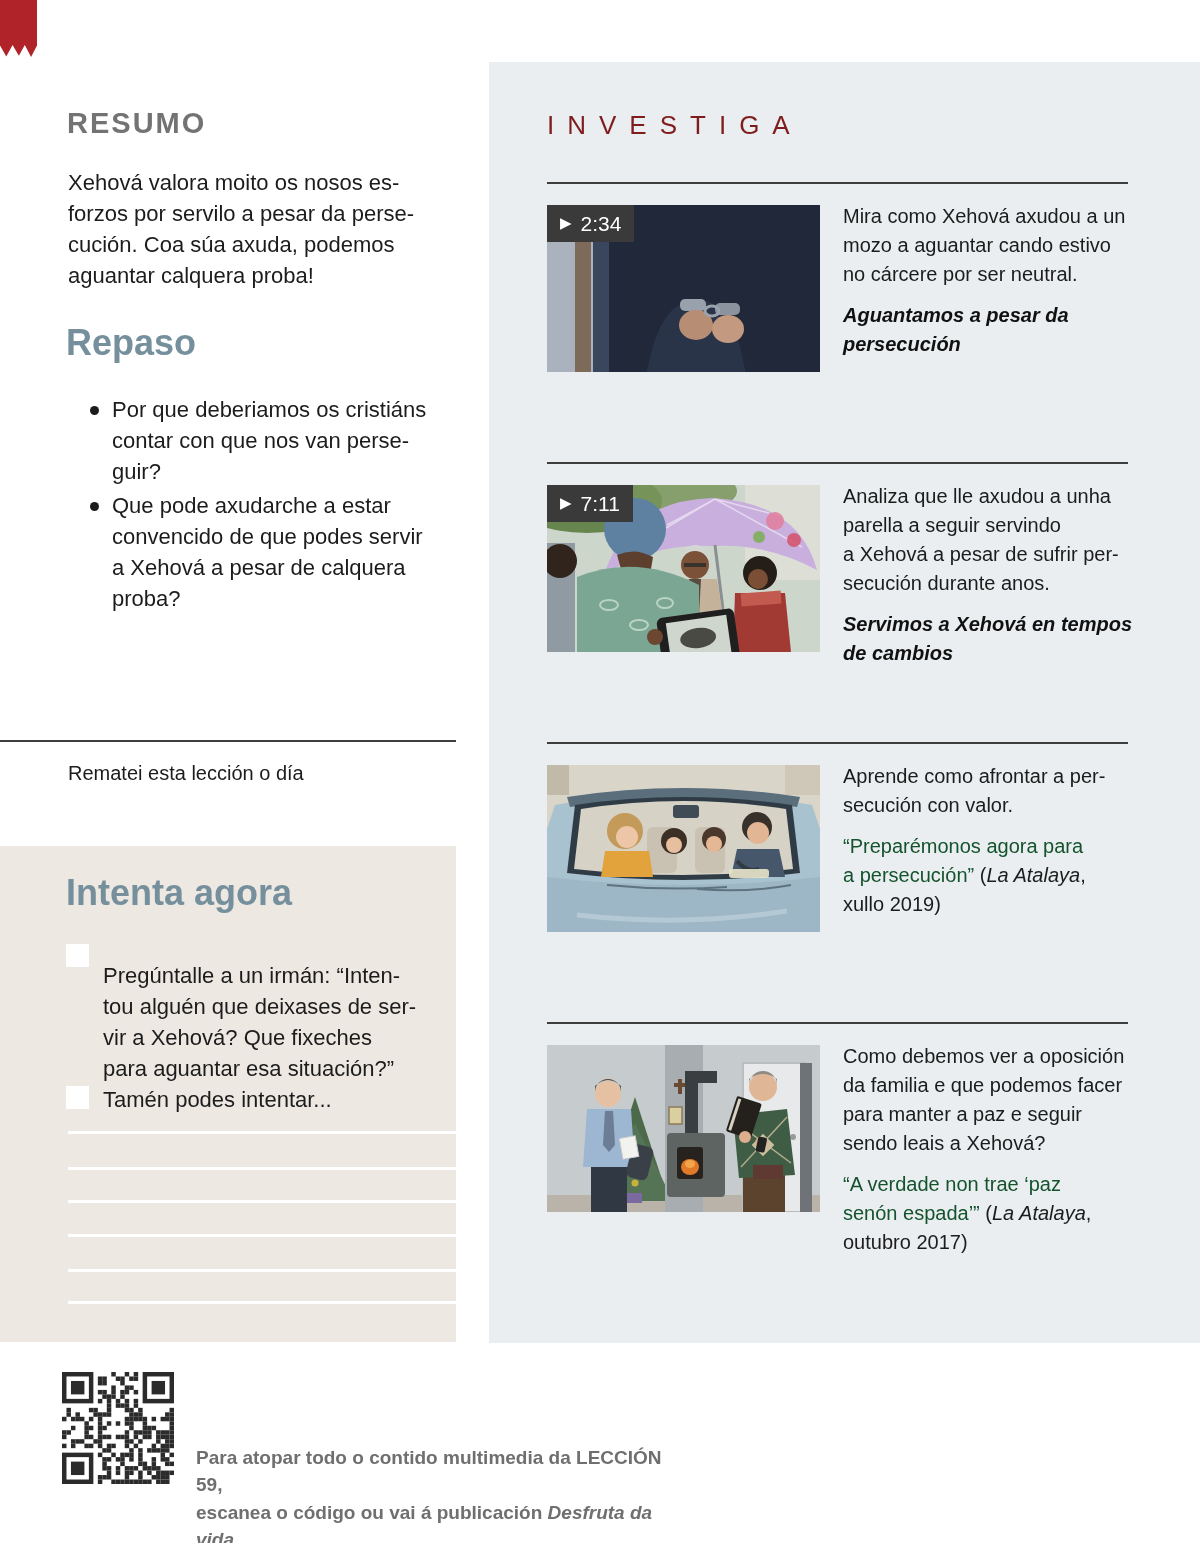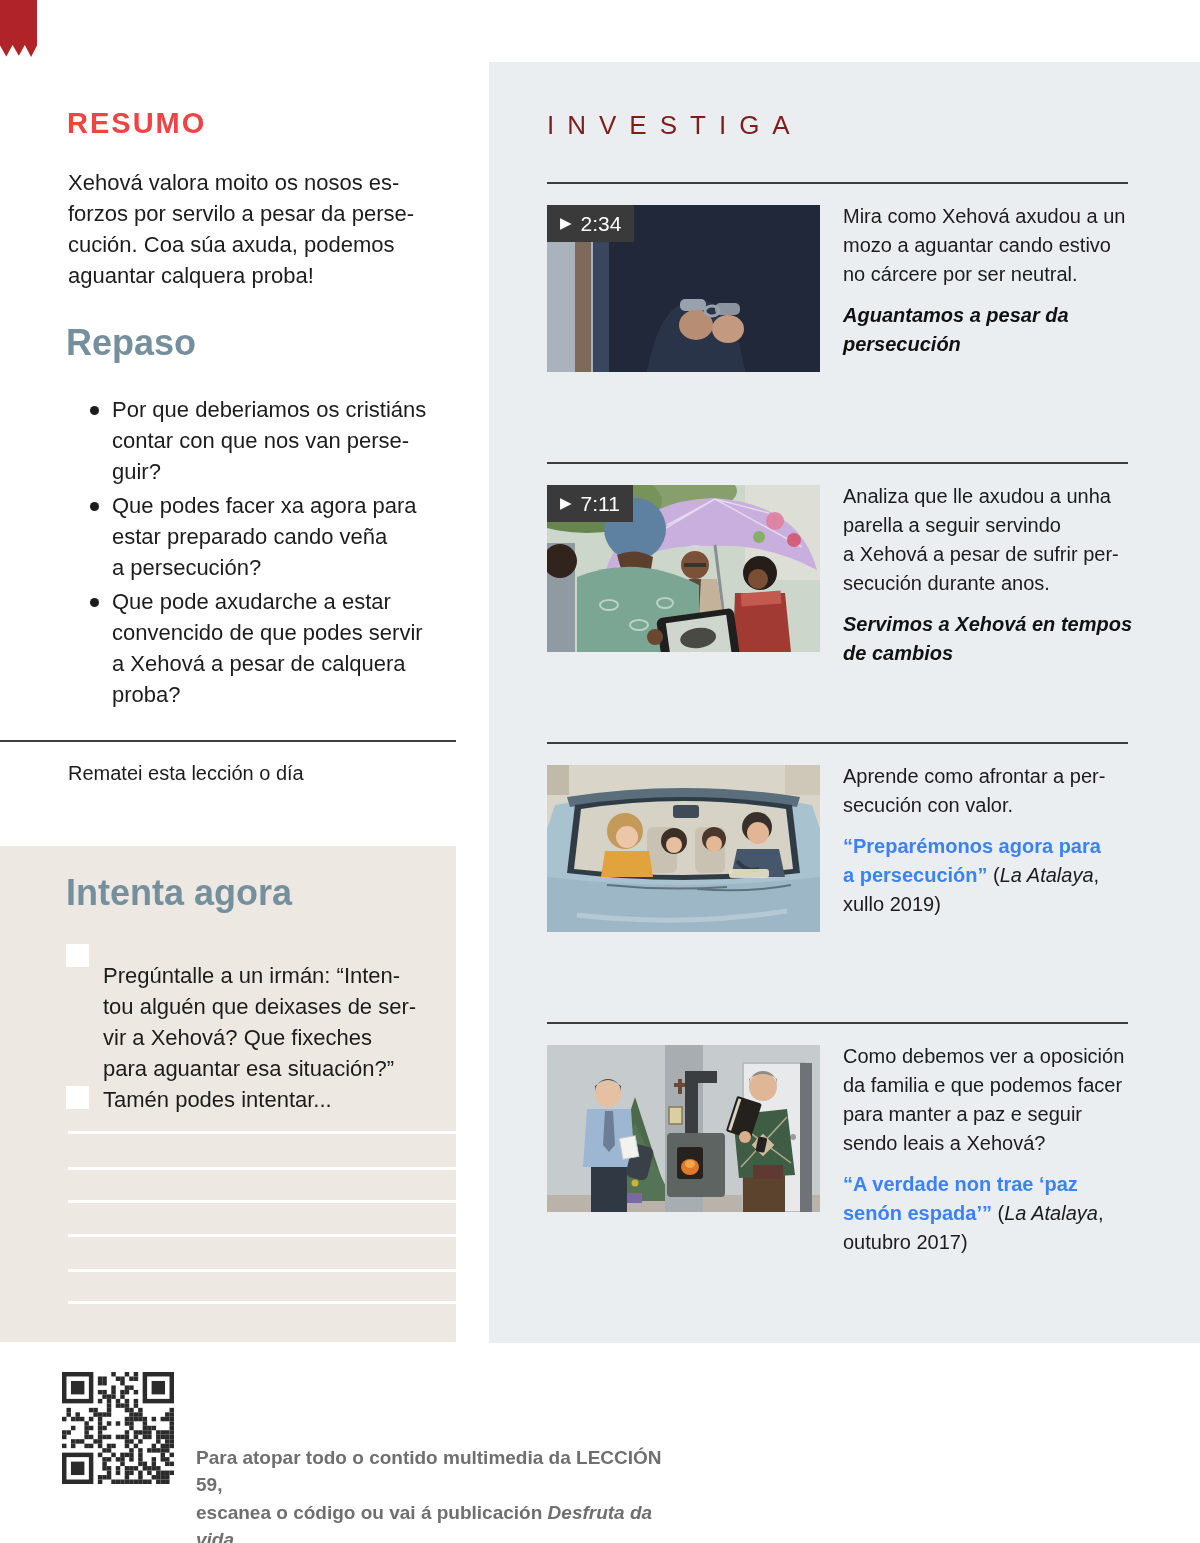--- a/index.html
+++ b/index.html
@@ -6,21 +6,21 @@
   .page{position:relative;width:1200px;height:1543px;background:#ffffff;
         font-family:"Liberation Sans",sans-serif;color:#1c1c1c;overflow:hidden;}
   .abs{position:absolute;}
   .ml{white-space:pre-line;}
 
   
   .red-tab{left:0;top:0;width:37px;height:57px;background:#b02429;
     clip-path:polygon(0 0,100% 0,100% 80%,84% 100%,67% 79%,51% 98%,34% 79%,17% 99%,0 80%);}
 
   
-  .resumo-title{left:67px;top:107px;font-size:29px;font-weight:bold;letter-spacing:2px;color:#ef4444;}
+  .resumo-title{left:67px;top:107px;font-size:29px;font-weight:bold;letter-spacing:2px;color:#737373;}
   .resumo-body{left:68px;top:167px;width:390px;font-size:22px;line-height:31px;}
   .h-slate{font-size:36px;font-weight:bold;color:#75909c;}
   .repaso-title{left:66px;top:322px;}
   .repaso-list{left:90px;top:394px;width:360px;list-style:none;margin:0;padding:0;}
   .repaso-list li{display:flex;gap:13px;margin-bottom:3px;}
   .dot{width:9px;height:9px;border-radius:50%;background:#1c1c1c;margin-top:12px;flex:none;}
   .repaso-list .txt{font-size:22px;line-height:31px;}
   .rule-left{left:0;top:740px;width:456px;height:2px;background:#3f3f3f;}
   .completion{left:68px;top:762px;font-size:20px;}
 
@@ -46,21 +46,21 @@
   .thumb{left:547px;width:273px;height:167px;overflow:hidden;cursor:pointer;}
   .thumb svg{display:block;}
   .badge{position:absolute;left:0;top:0;height:37px;background:#3a3a3a;color:#ffffff;
          display:flex;align-items:center;padding:0 13px;gap:9px;}
   .badge .tri{font-family:"DejaVu Sans",sans-serif;font-size:15px;line-height:1;}
   .badge .time{font-size:21px;text-align:center;}
   .rowtext{left:843px;width:300px;}
   .rowtext .desc{margin:0;font-size:20px;line-height:29px;}
   .rowtext .mtitle{margin:12px 0 0 0;font-size:20px;line-height:29px;font-weight:bold;font-style:italic;color:#111;}
   .rowtext .ref{margin:12px 0 0 0;font-size:20px;line-height:29px;}
-  .rowtext .ref .rt{font-weight:bold;color:#3b82f6;}
+  .rowtext .ref .rt{font-weight:normal;color:#14532d;}
   .rowtext .ref em{font-style:italic;}
 </style>
 </head>
 <body>
 
 <div class="page">
 
   <div class="abs red-tab"></div>
 
   <div class="abs resumo-title">RESUMO</div>
@@ -69,26 +69,20 @@
 cución. Coa súa axuda, podemos
 aguantar calquera proba!</div>
 
   <div class="abs h-slate repaso-title">Repaso</div>
   <ul class="abs repaso-list">
     <li>
       <span class="dot"></span>
       <span class="txt ml">Por que deberiamos os cristiáns
 contar con que nos van perse-
 guir?</span>
-    </li>
-    <li>
-      <span class="dot"></span>
-      <span class="txt ml">Que podes facer xa agora para
-estar preparado cando veña
-a persecución?</span>
     </li>
     <li>
       <span class="dot"></span>
       <span class="txt ml">Que pode axudarche a estar
 convencido de que podes servir
 a Xehová a pesar de calquera
 proba?</span>
     </li>
   </ul>
 

